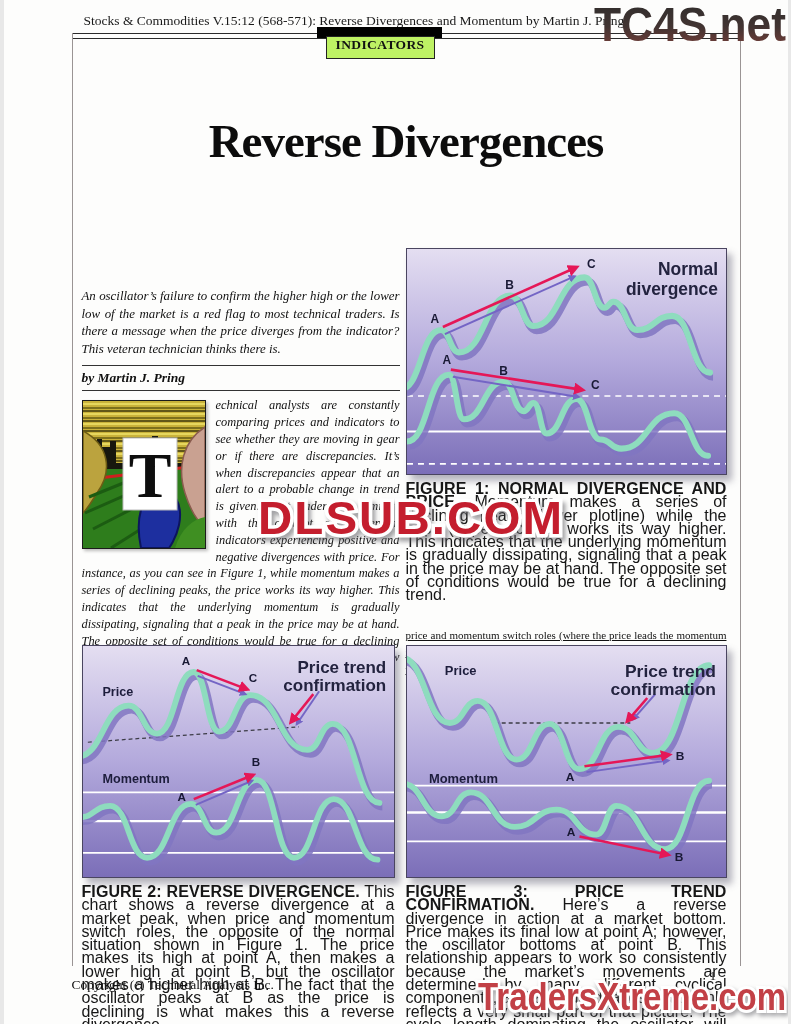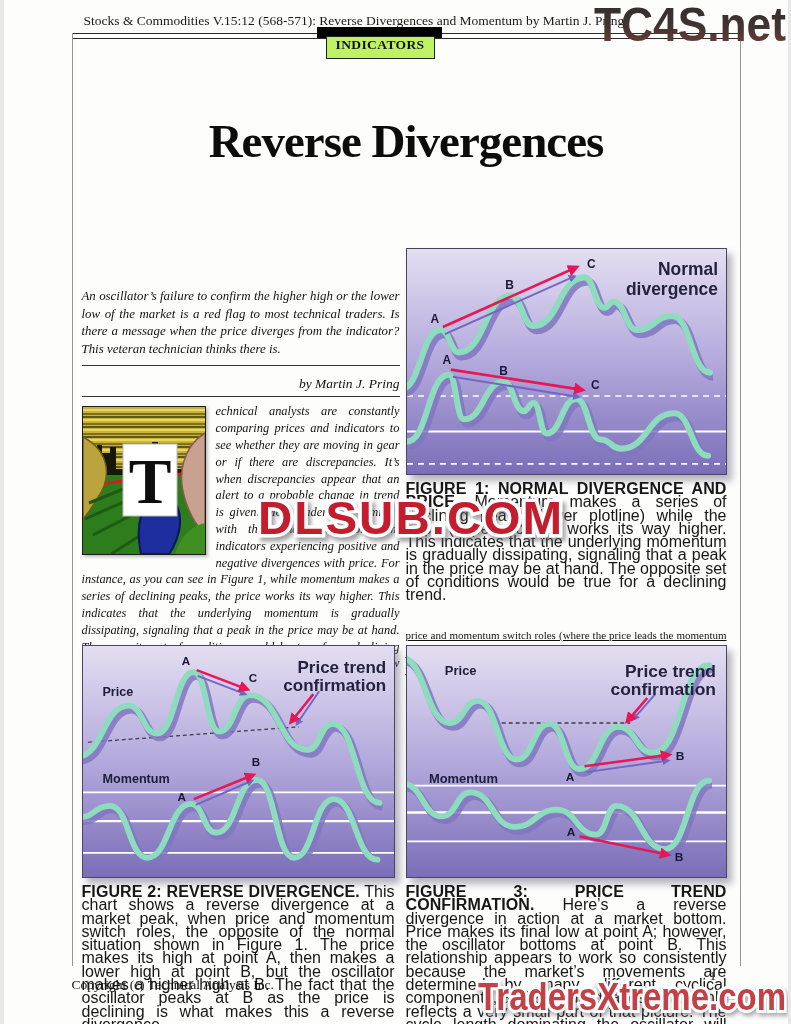--- a/index.html
+++ b/index.html
@@ -17,21 +17,21 @@
       font-weight:bold;font-size:13.5px;letter-spacing:.4px;}
   .wm-top{position:absolute;right:0;top:0;z-index:40;}
   
   .title{position:absolute;left:68px;top:86px;width:669px;text-align:center;font-weight:bold;
       font-size:47px;line-height:49px;letter-spacing:-1px;color:#0c0c0c;}
   
   .colL{position:absolute;left:78px;top:243px;width:318px;margin-top:45px;}
   .colR{position:absolute;left:402px;top:248px;width:321px;}
   .abstract{font-style:italic;font-size:12.9px;line-height:17.6px;text-align:justify;margin:0;}
   .bylinebox{border-top:1.2px solid #333;border-bottom:1.2px solid #333;margin-top:7px;
-      padding:10px 0 4px 0;text-align:right;font-weight:normal;font-style:italic;font-size:13.5px;}
+      padding:4px 0 4px 0;text-align:left;font-weight:bold;font-style:italic;font-size:13.5px;}
   .bodytext{margin-top:6px;font-size:12.4px;line-height:16.8px;text-align:justify;}
   .artimg{float:left;width:122px;height:147px;margin:3px 10px 2px 0;border:1px solid #1c1c1c;
       box-shadow:2px 2px 3px rgba(0,0,0,.25);}
   .artimg svg{display:block;}
   .p2{text-indent:14px;margin:0;}
   .p1{margin:0;font-style:italic;}
   
   .chartbox{border:1.4px solid #4a4560;box-shadow:5px 6px 7px rgba(90,88,110,.45);background:#a99ed3;line-height:0;}
   .chartbox svg{display:block;}
   .caption{margin-top:7px;font-family:"Liberation Sans",sans-serif;font-size:16px;

